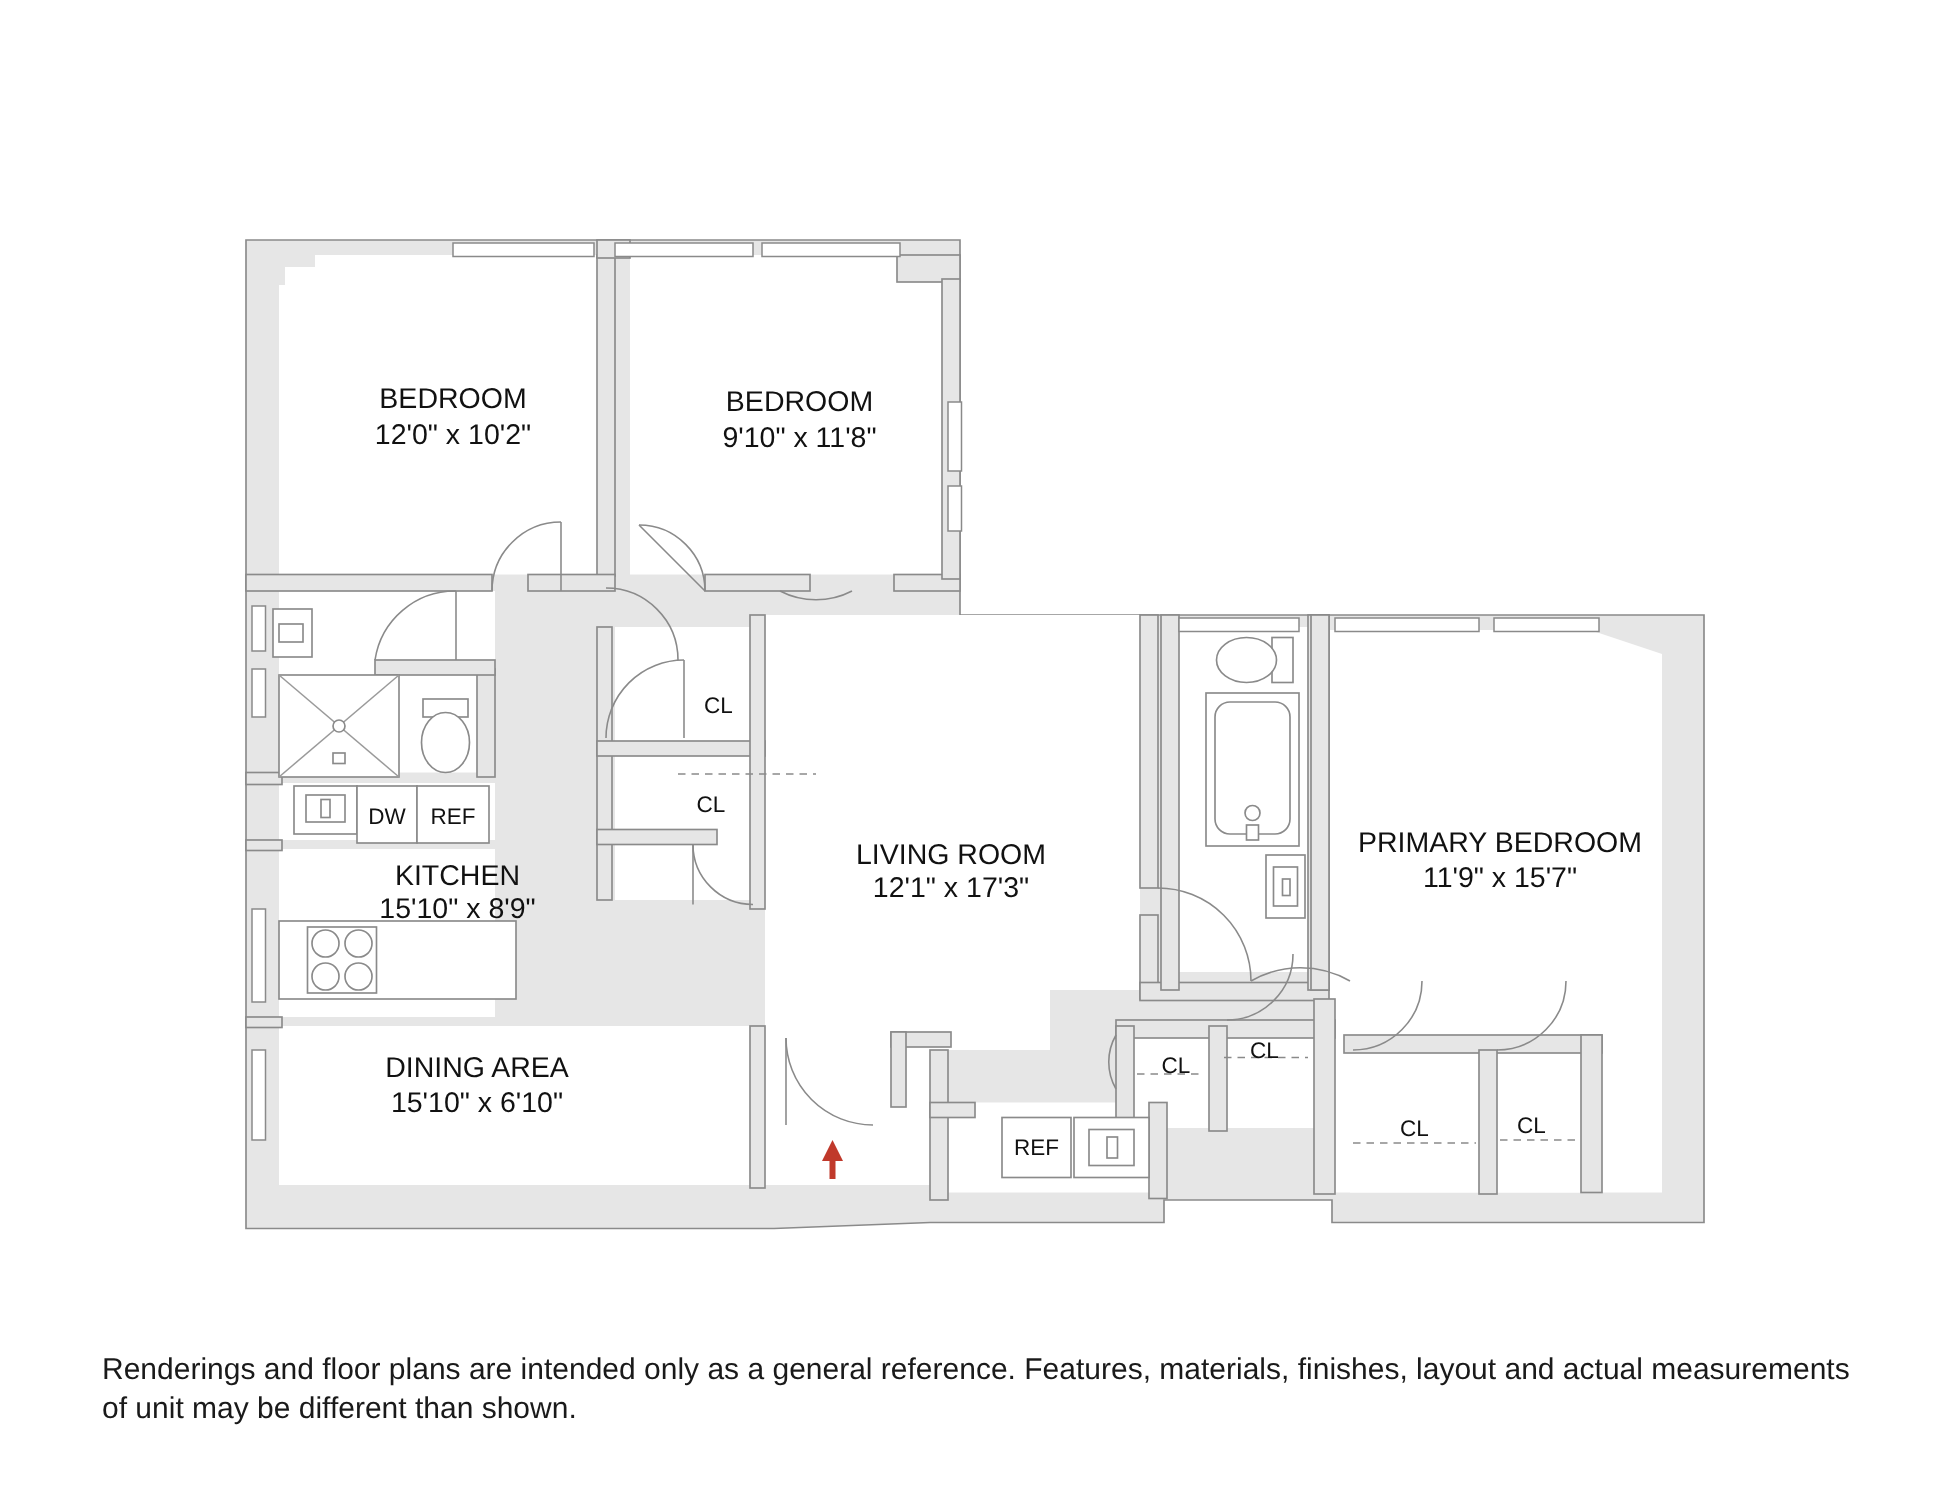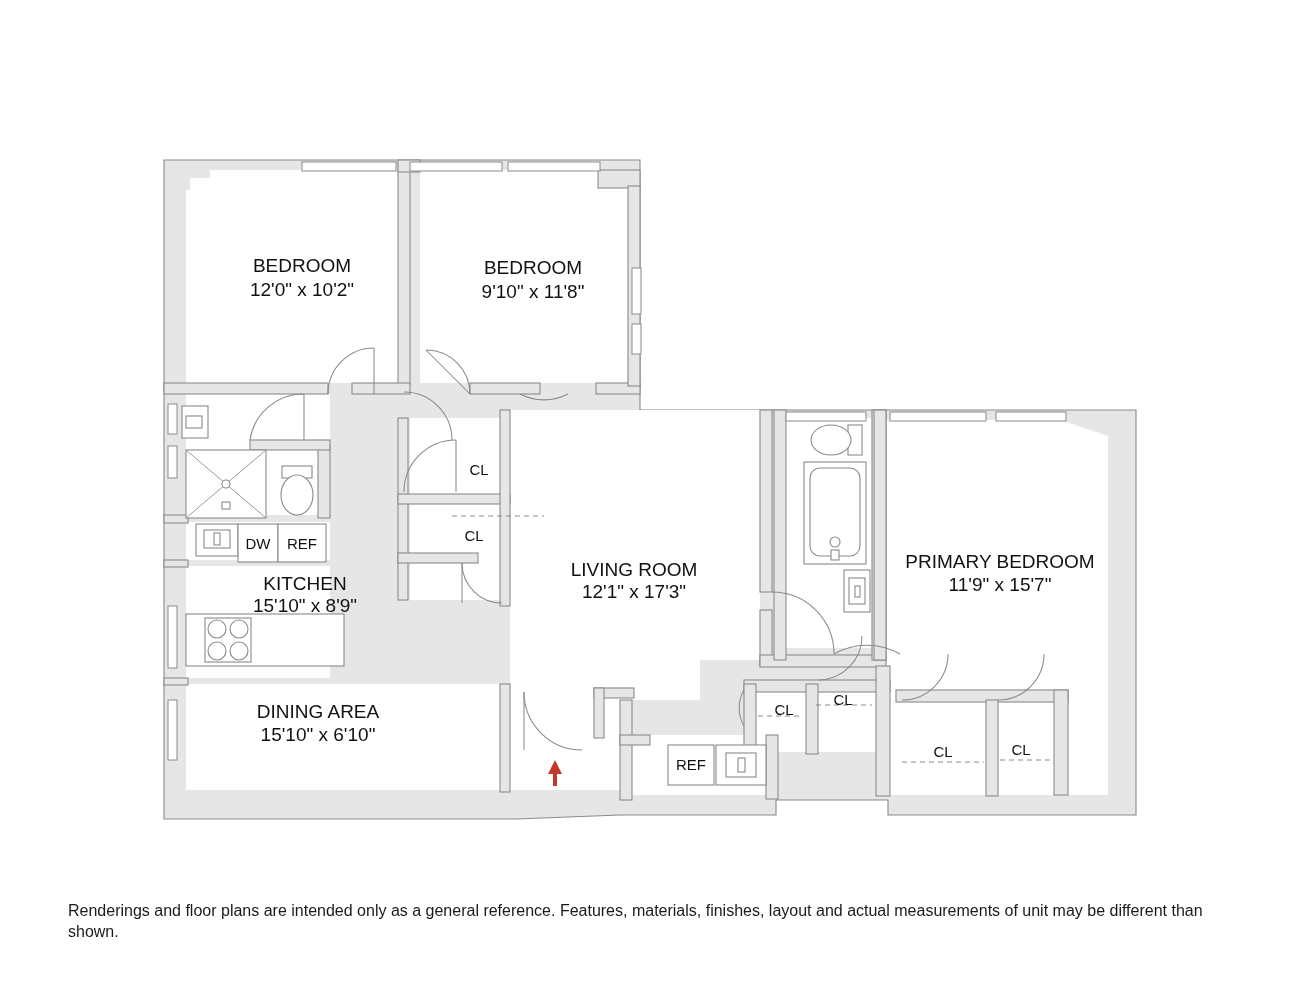--- a/index.html
+++ b/index.html
@@ -50,21 +50,21 @@
     left: 0px;
     top: 0px;
     width: 1294px;
     height: 880px;
   }
   #disclaimer {
     position: absolute;
     left: 68px;
     top: 900px;
     width: 1180px;
-    font-size: 16px;
+    font-size: 20px;
     line-height: 1.32;
     color: #1a1a1a;
   }
   .rm-label {
     font-family: "Liberation Sans", sans-serif;
     fill: #111111;
     text-anchor: middle;
     font-size: 19px;
   }
   .rm-dim {

